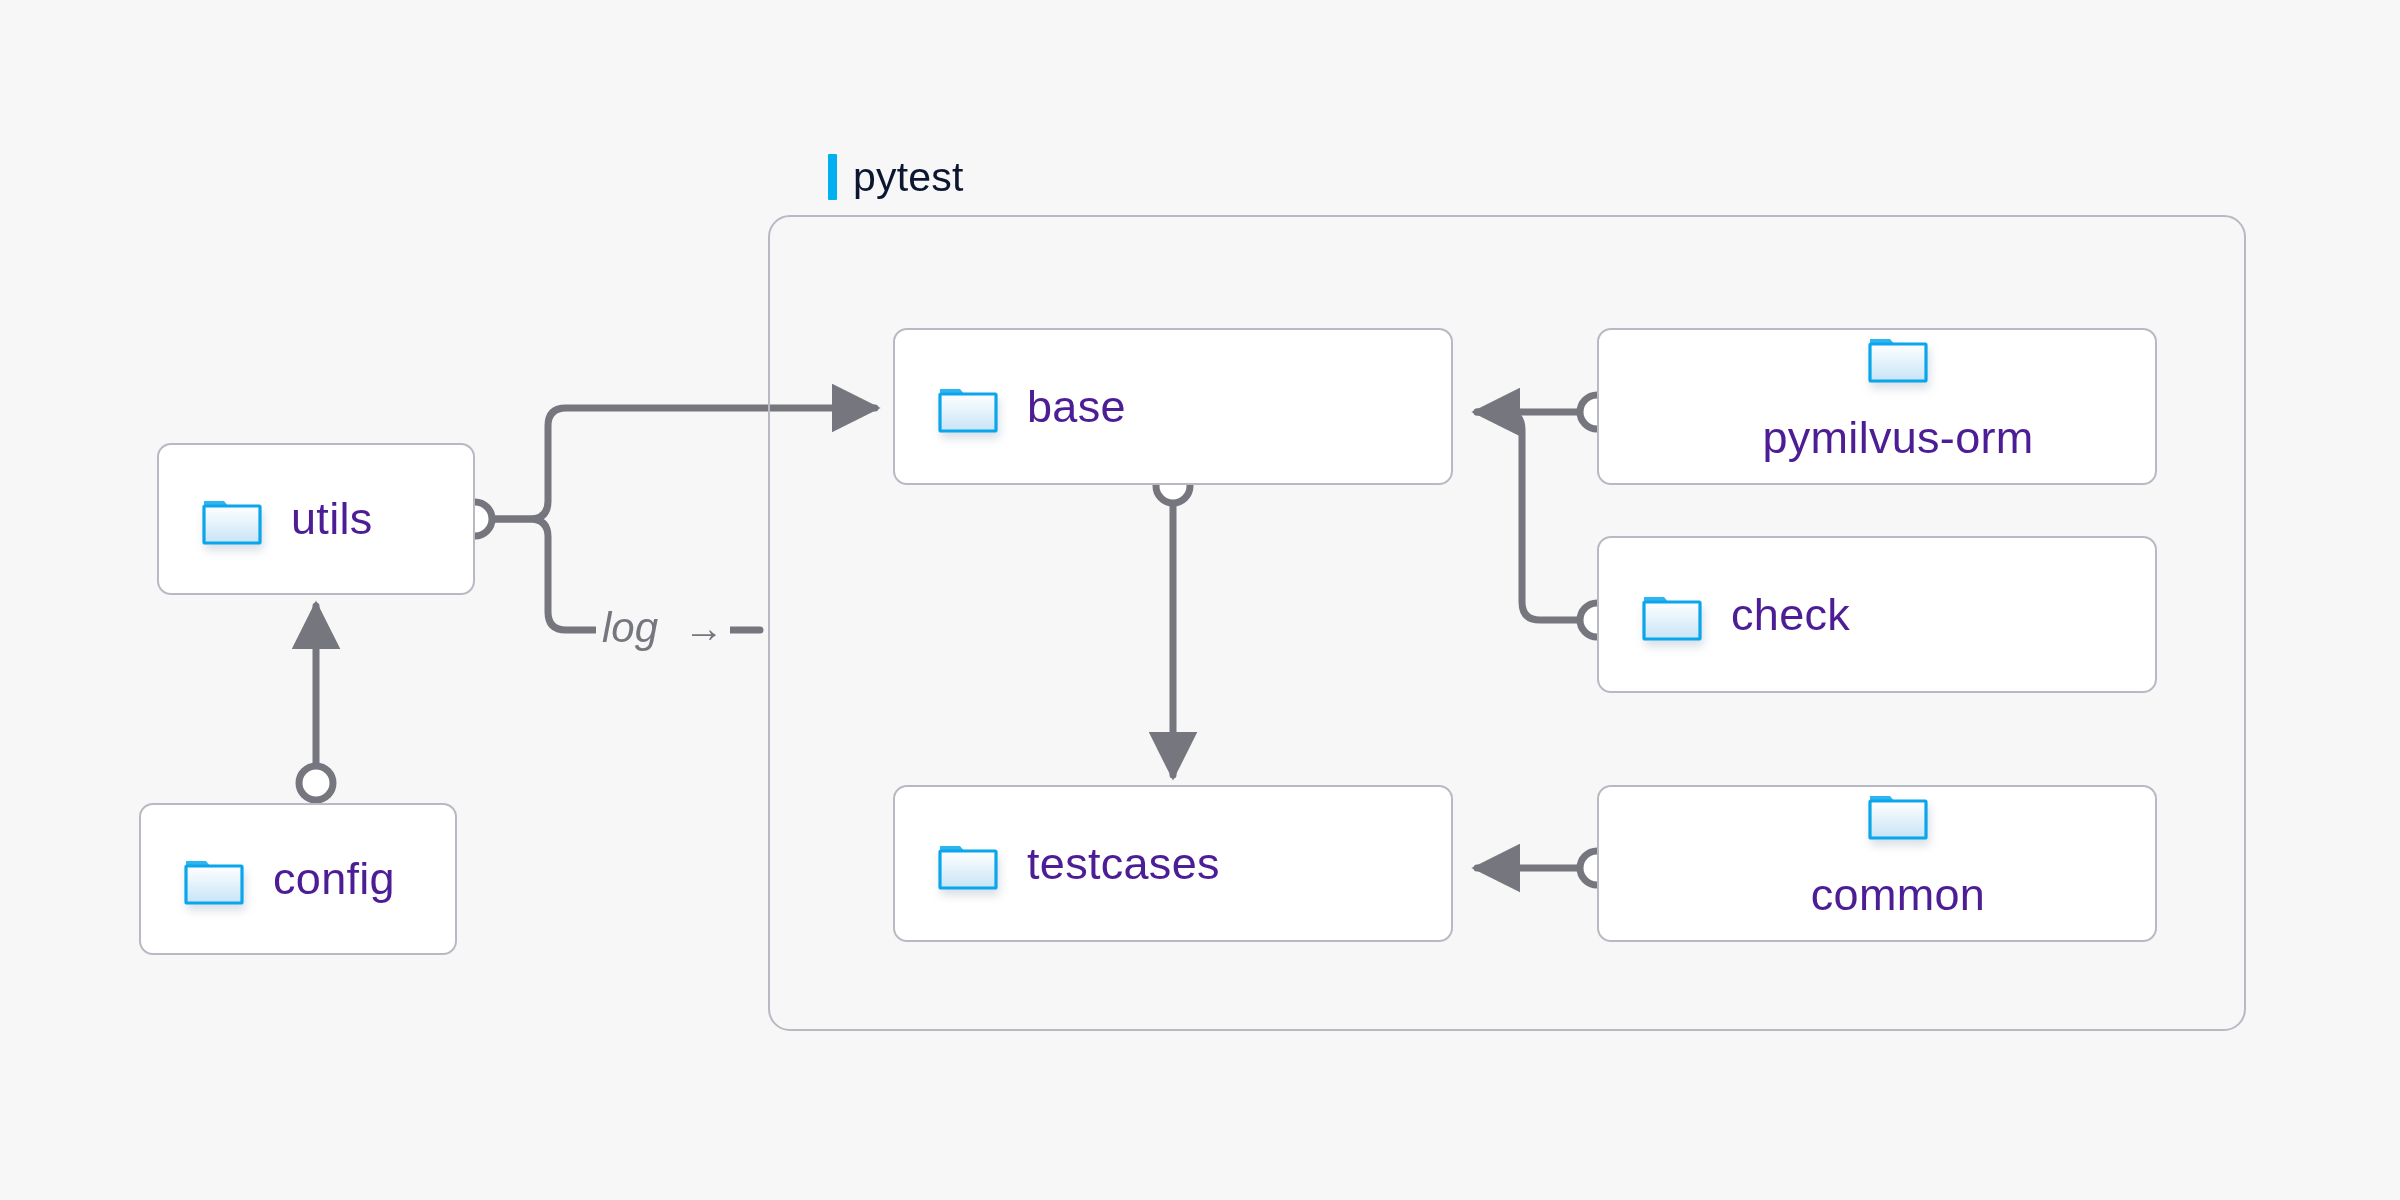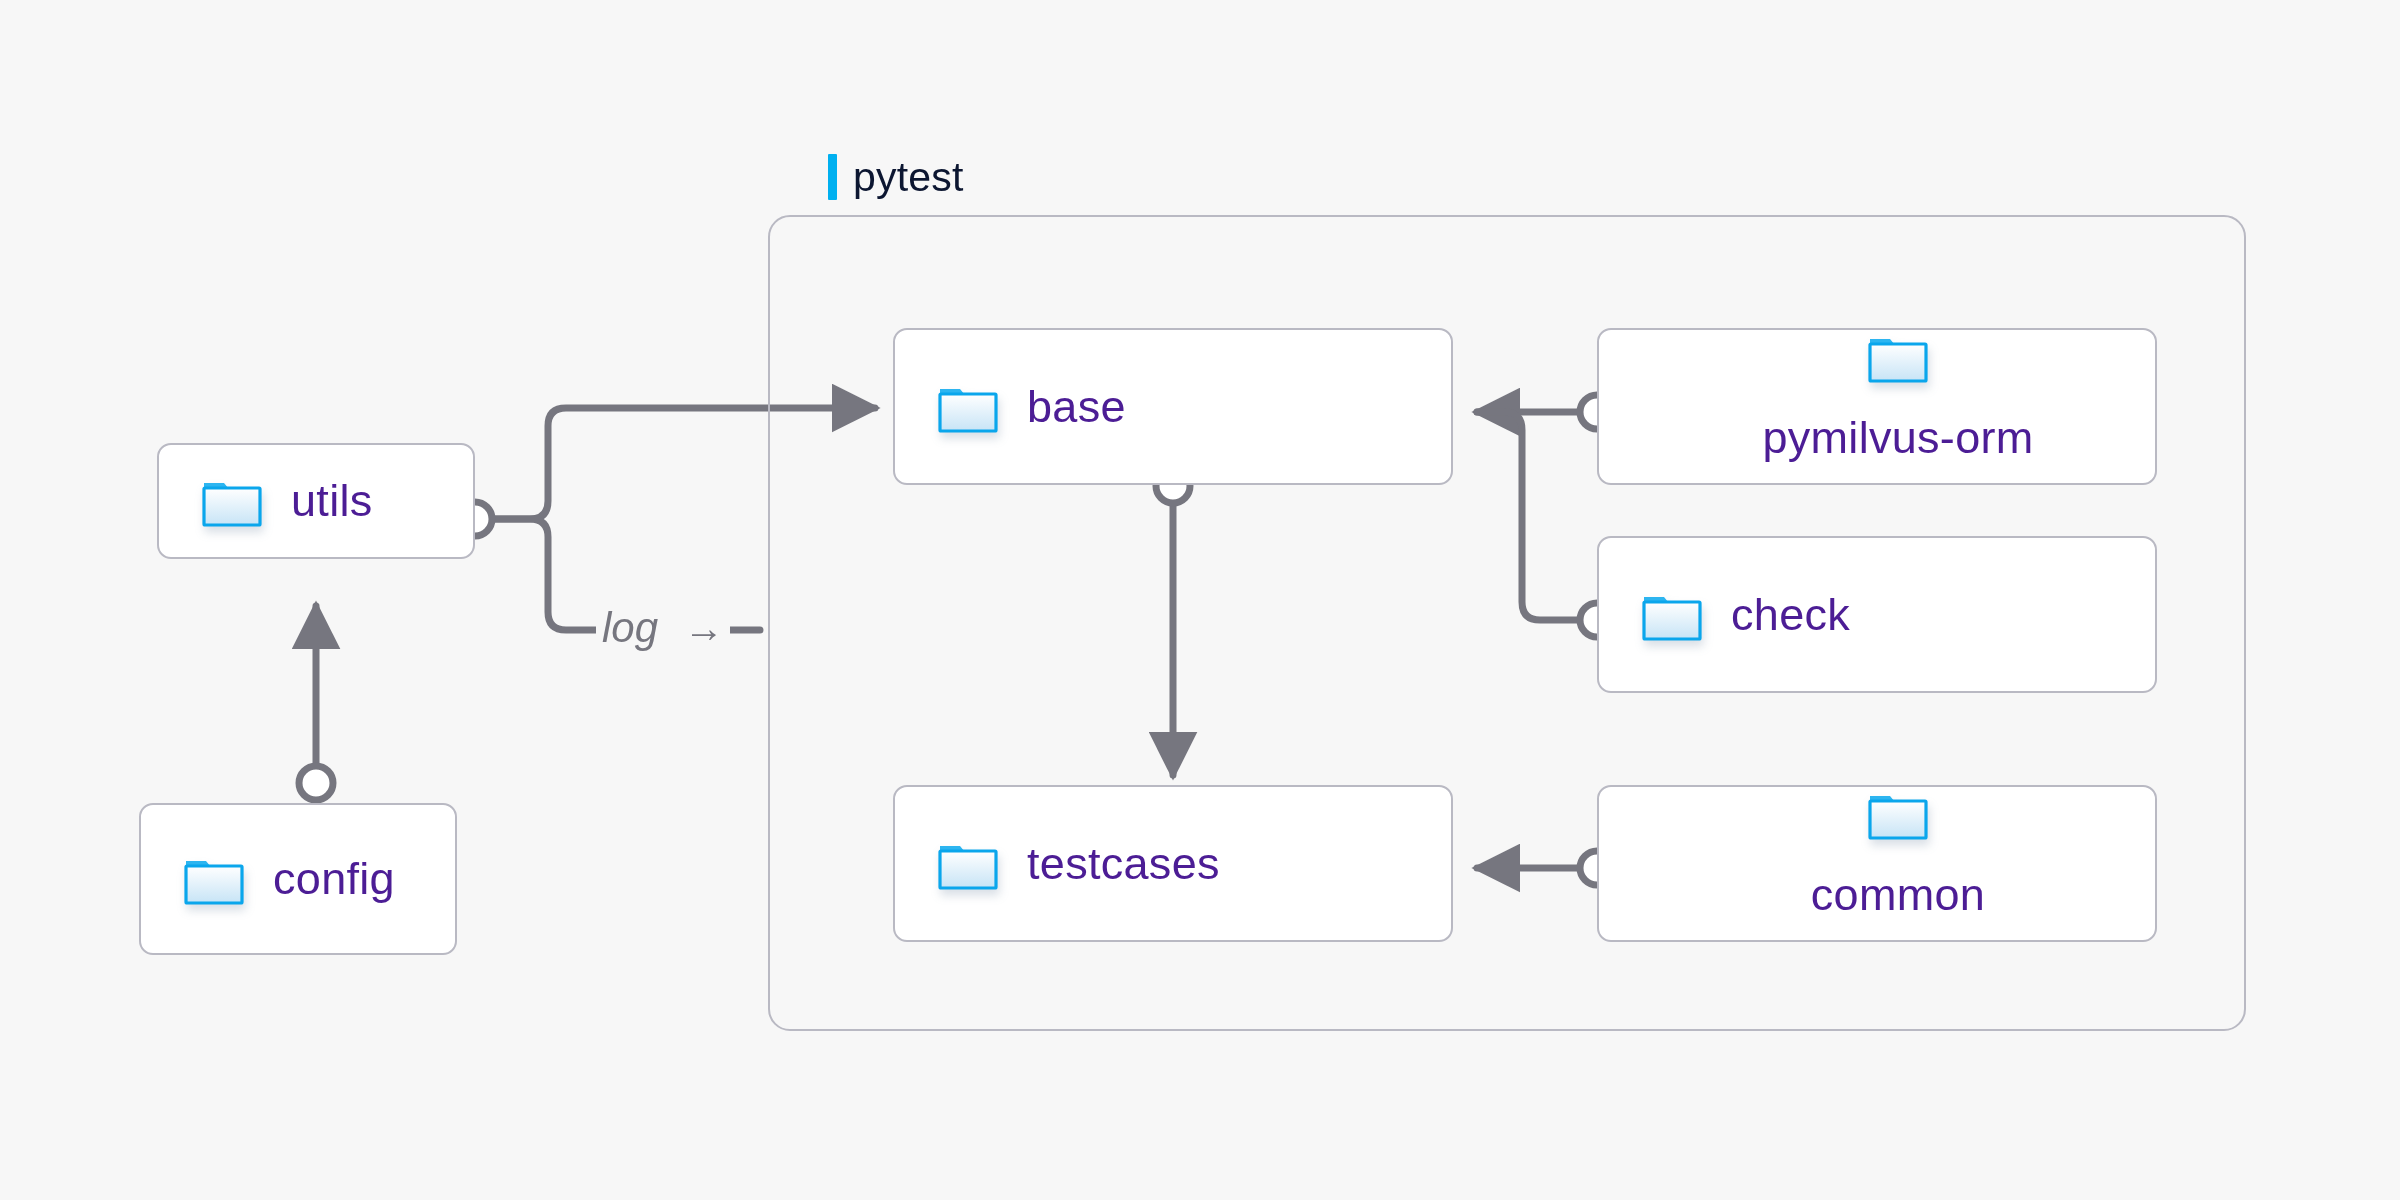--- a/index.html
+++ b/index.html
@@ -149,21 +149,21 @@
     <span class="edge-arrow-glyph" style="position:relative; margin-left:14px;">→</span>
   </div>
 
   <div class="group" style="left:768px; top:215px; width:1478px; height:816px;"></div>
 
   <div class="group-title" style="left:818px; top:150px;">
     <span class="group-accent"></span>
     <span class="group-label">pytest</span>
   </div>
 
-  <div class="node" style="left:157px; top:443px; width:318px; height:116px;">
+  <div class="node" style="left:157px; top:443px; width:318px; height:152px;">
     <span class="folder-icon">
       <svg viewBox="0 0 62 54" width="62" height="54" xmlns="http://www.w3.org/2000/svg">
         <defs>
           <linearGradient id="fg1" x1="0" y1="0" x2="0" y2="1">
             <stop offset="0%" stop-color="#ffffff"></stop>
             <stop offset="100%" stop-color="#c7e4f6"></stop>
           </linearGradient>
         </defs>
         <path d="M3 9 h20 l5 6 h31 v6 H3 z" fill="#2db5f0"></path>
         <rect x="3" y="14" width="56" height="37" rx="1" fill="url(#fg1)" stroke="#0aa6ec" stroke-width="3.2"></rect>

